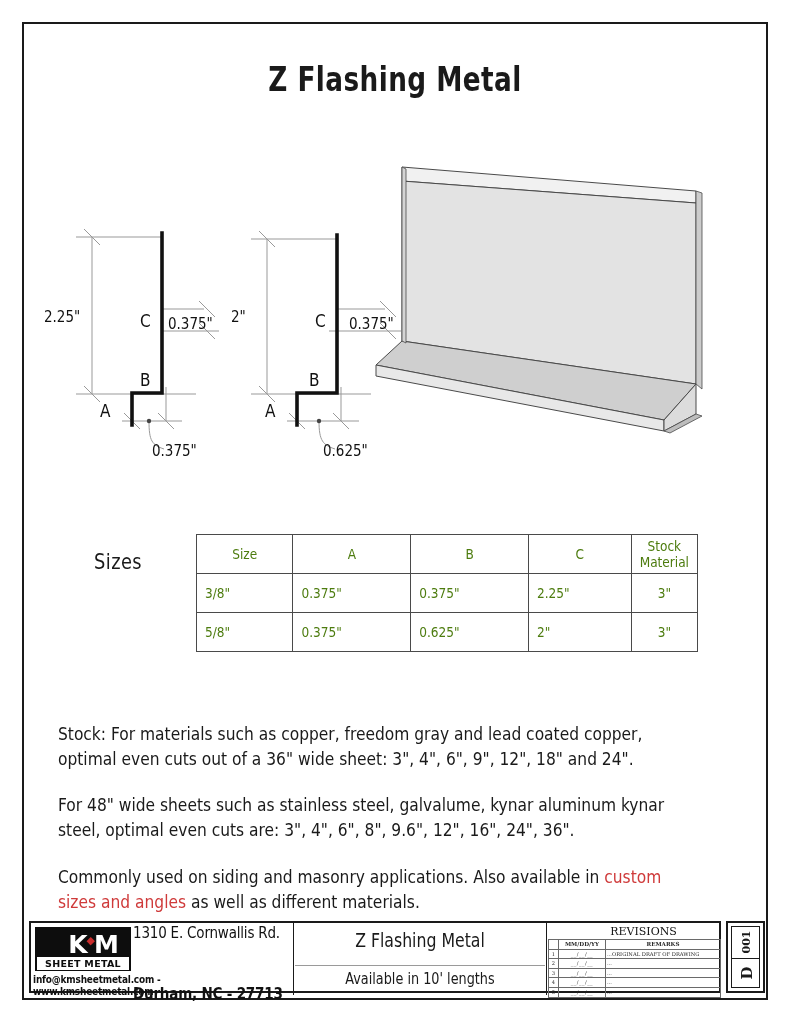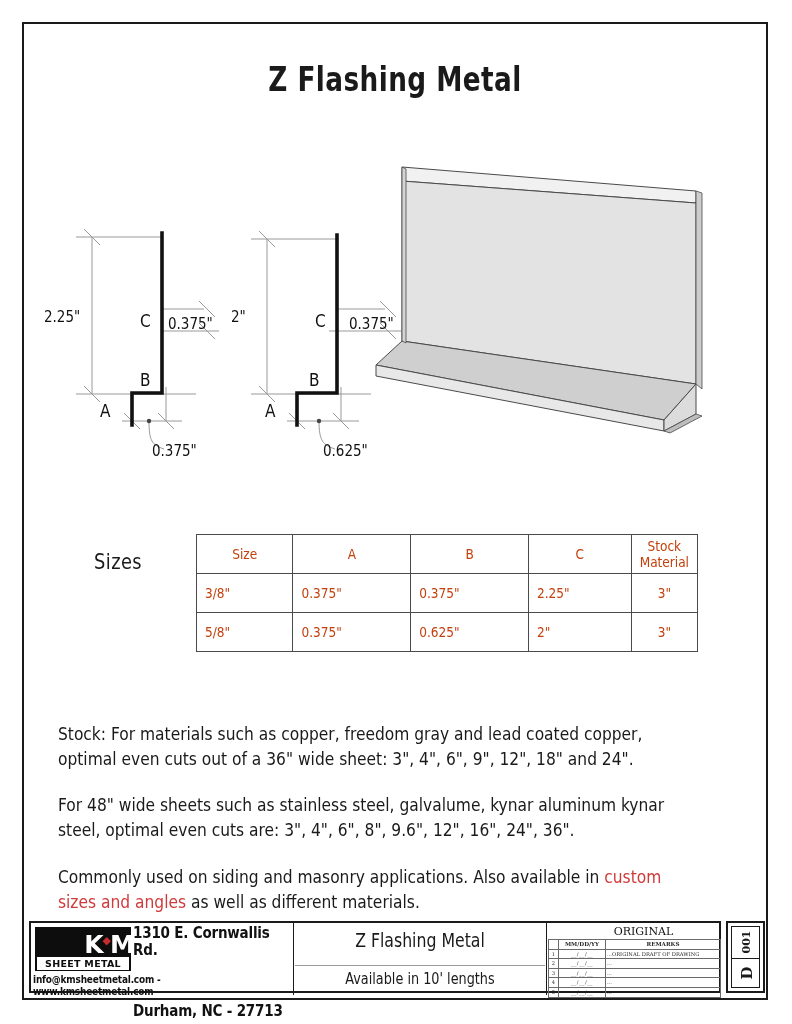--- a/index.html
+++ b/index.html
@@ -32,21 +32,21 @@
     font-family:"DejaVu Sans Condensed","DejaVu Sans","Liberation Sans",sans-serif;
     transform:scaleX(.9);transform-origin:left center;
   }
   table.sizes{
     position:absolute;left:172px;top:510px;width:502px;
     border-collapse:collapse;
     font-family:"DejaVu Sans Condensed","DejaVu Sans","Liberation Sans",sans-serif;
   }
   table.sizes th,table.sizes td{
     border:1px solid #4a4a4a;height:38px;font-size:13.5px;font-weight:normal;
-    padding:0 8px;color:#c2410c;
+    padding:0 8px;color:#4d7c0f;
   }
   table.sizes th{text-align:center;}
   table.sizes td.c0{text-align:left;width:86px;}
   table.sizes td.cmid{text-align:left;}
   table.sizes td.clast{text-align:center;}
   table.sizes th:nth-child(1){width:86px;}
   table.sizes th:nth-child(2),table.sizes th:nth-child(3){width:108px;}
   table.sizes th:nth-child(4){width:92px;}
 
   
@@ -70,40 +70,40 @@
   .f-main{left:0;top:0;width:692px;height:72px;}
   .f-tag{left:697px;top:0;width:39px;height:72px;}
 
   .logo-cell{position:absolute;left:2px;top:2px;width:258px;height:66px;}
   .logo-mark{
     position:absolute;left:2px;top:2px;width:96px;height:44px;background:#0d0d0d;
   }
   .logo-km{
     position:absolute;left:0;top:-1px;width:116px;height:30px;color:#fff;
     font-size:25px;font-weight:bold;text-align:center;line-height:30px;
-    letter-spacing:-1px;font-family:"DejaVu Sans","Liberation Sans",sans-serif;margin-left:16px;
+    letter-spacing:-1px;font-family:"DejaVu Sans","Liberation Sans",sans-serif;
   }
   .logo-km .k-red{color:#c92c2c;font-size:11px;vertical-align:super;}
   .logo-sheet{
     position:absolute;left:2px;top:30px;width:92px;height:13px;background:#fff;
     color:#0d0d0d;font-size:9.5px;font-weight:bold;text-align:center;line-height:13px;
     letter-spacing:.3px;
   }
   .logo-email{
     position:absolute;left:0;top:48px;width:258px;font-size:10.5px;font-weight:bold;
     letter-spacing:-.2px;color:#111;
     font-family:"DejaVu Sans Condensed","DejaVu Sans","Liberation Sans",sans-serif;
     transform:scaleX(.95);transform-origin:left center;
   }
   .addr{
     position:absolute;left:100px;top:0;width:160px;
     font-family:"DejaVu Sans Condensed","DejaVu Sans","Liberation Sans",sans-serif;
     color:#111;
   }
-  .addr .l1{font-size:15px;font-weight:bold;line-height:17px;letter-spacing:-.2px;}
+  .addr .l1{font-size:15px;font-weight:normal;line-height:17px;letter-spacing:-.2px;}
   .addr .l2{font-size:15px;font-weight:bold;line-height:17px;letter-spacing:-.2px;margin-top:44px;}
   .addr .l3{font-size:11.5px;font-weight:bold;line-height:15px;letter-spacing:-.2px;}
 
   .v-sep{position:absolute;top:0;width:0;height:72px;border-left:1.5px solid #1a1a1a;}
 
   .mid-cell{position:absolute;left:264px;top:0;width:250px;height:72px;}
   .mid-title{
     position:absolute;left:0;top:6px;width:250px;text-align:center;font-size:19px;
     font-family:"DejaVu Sans Condensed","DejaVu Sans","Liberation Sans",sans-serif;
     transform:scaleX(.92);transform-origin:center;
@@ -288,21 +288,21 @@
 
       <div class="mid-cell">
         <div class="mid-title">Z Flashing Metal</div>
         <div class="mid-hr"></div>
         <div class="mid-sub">Available in 10' lengths</div>
       </div>
 
       <div class="v-sep" style="left:515px;"></div>
 
       <div class="rev-cell">
-        <div class="rev-title">ORIGINAL</div>
+        <div class="rev-title">REVISIONS</div>
         <table class="rev">
           <tbody>
               <tr>
             <td class="rn"></td>
             <th class="rd">MM/DD/YY</th>
             <th class="rr">REMARKS</th>
           </tr>
           <tr>
             <td class="rn">1</td>
             <td class="rd">__/__/__</td>

